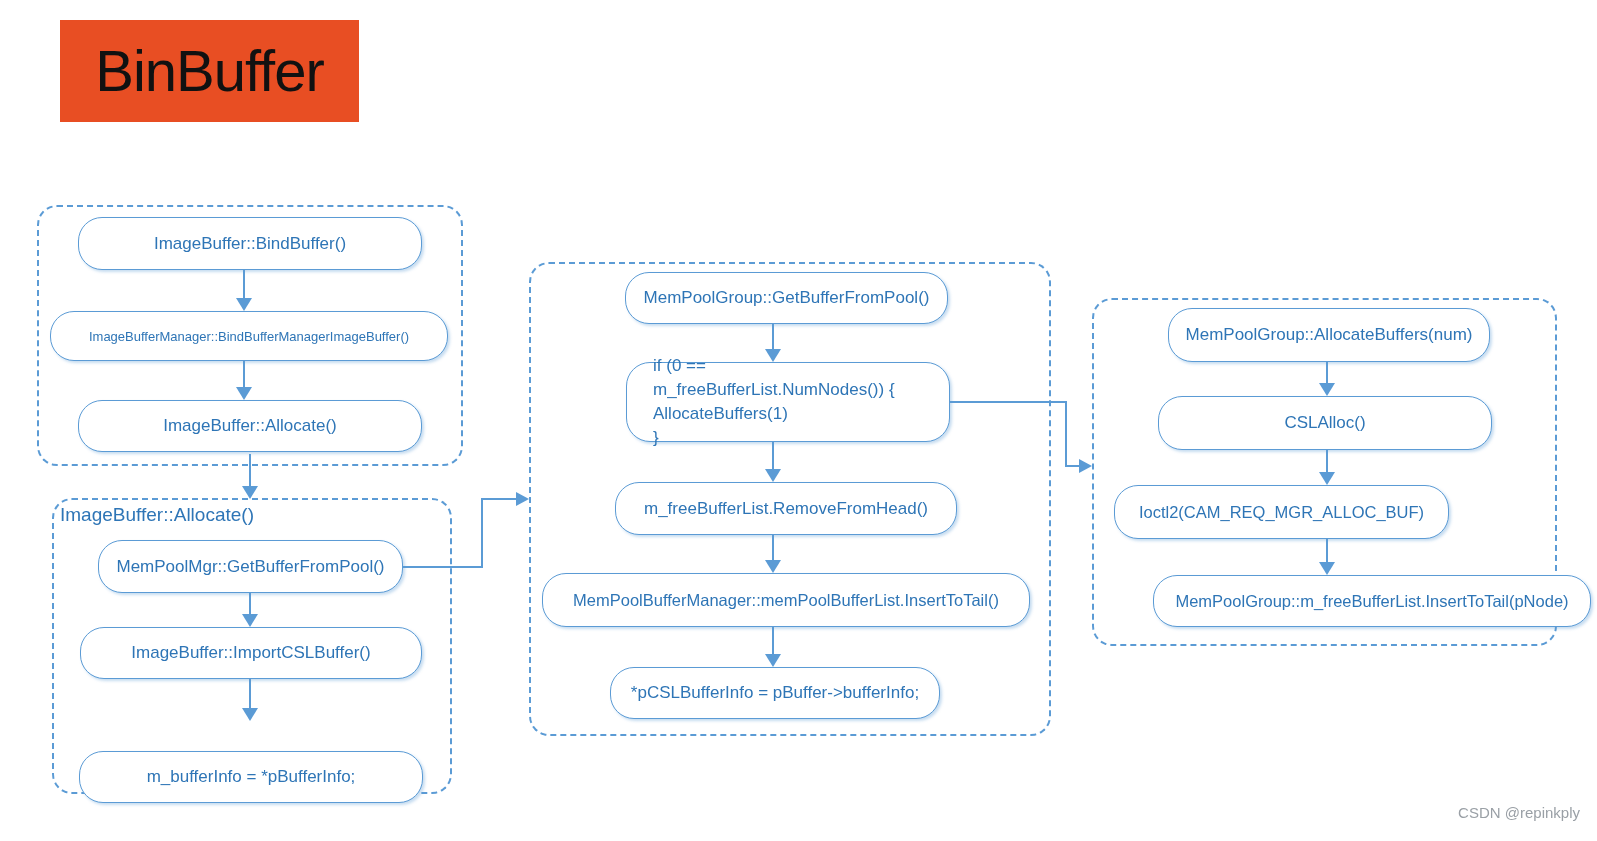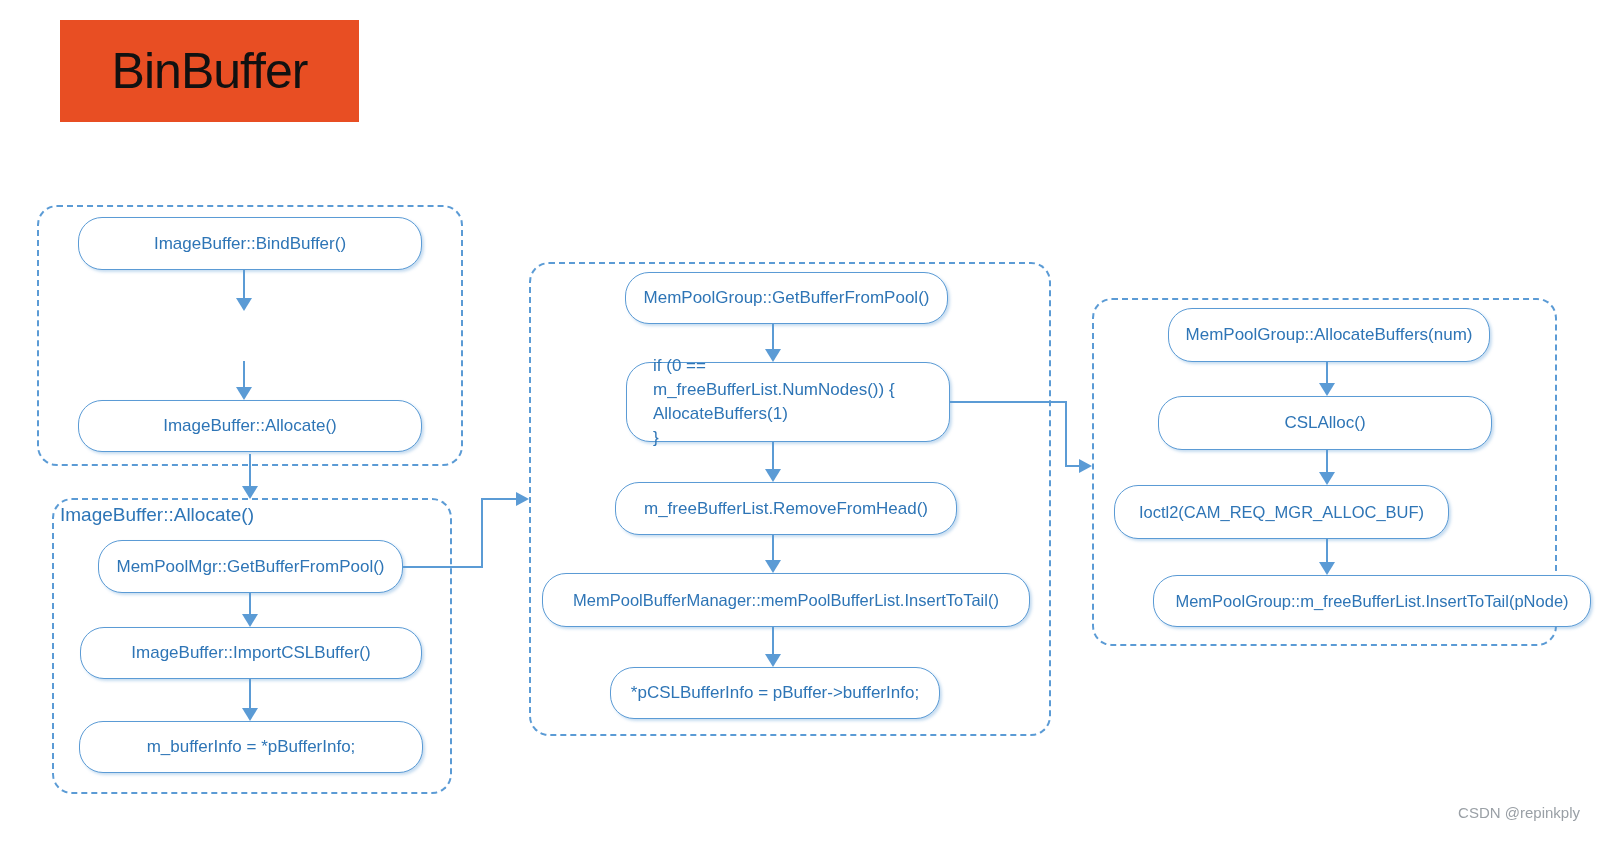--- a/index.html
+++ b/index.html
@@ -9,21 +9,21 @@
   }
   html,body{margin:0;padding:0;background:#ffffff;}
   body{font-family:"Liberation Sans", sans-serif;}
   .canvas{position:relative;width:1597px;height:841px;background:#ffffff;overflow:hidden;}
 
   .banner{
     position:absolute;left:60px;top:20px;width:299px;height:102px;
     background:var(--banner);display:flex;align-items:center;justify-content:center;
   }
   .banner .title{
-    font-size:50px;color:#111;letter-spacing:-1px;line-height:1;white-space:nowrap;
+    font-size:58px;color:#111;letter-spacing:-1px;line-height:1;white-space:nowrap;
   }
 
   .group{
     position:absolute;border:2px dashed var(--accent);border-radius:20px;
     background:transparent;
   }
   .group-label{
     position:absolute;color:var(--textblue);font-size:19px;white-space:nowrap;
   }
 
@@ -57,27 +57,28 @@
 <body>
 
 <div class="canvas">
 
   <div class="banner">
     <span class="title">BinBuffer</span>
   </div>
 
   <div class="group" style="left:37px;top:205px;width:422px;height:257px;"></div>
   <div class="node" style="left:78px;top:217px;width:344px;height:53px;">ImageBuffer::BindBuffer()</div>
+  <div class="node small" style="left:50px;top:311px;width:398px;height:50px;">ImageBufferManager::BindBufferManagerImageBuffer()</div>
   <div class="node" style="left:78px;top:400px;width:344px;height:52px;">ImageBuffer::Allocate()</div>
 
   <div class="group" style="left:52px;top:498px;width:396px;height:292px;"></div>
   <div class="group-label" style="left:60px;top:504px;">ImageBuffer::Allocate()</div>
   <div class="node" style="left:98px;top:540px;width:305px;height:53px;">MemPoolMgr::GetBufferFromPool()</div>
   <div class="node" style="left:80px;top:627px;width:342px;height:52px;">ImageBuffer::ImportCSLBuffer()</div>
-  <div class="node" style="left:79px;top:721px;width:344px;height:52px;">m_bufferInfo = *pBufferInfo;</div>
+  <div class="node" style="left:79px;top:751px;width:344px;height:52px;">m_bufferInfo = *pBufferInfo;</div>
 
   <div class="group" style="left:529px;top:262px;width:518px;height:470px;"></div>
   <div class="node" style="left:625px;top:272px;width:323px;height:52px;">MemPoolGroup::GetBufferFromPool()</div>
   <div class="node multiline" style="left:626px;top:362px;width:324px;height:80px;">if (0 == m_freeBufferList.NumNodes()) {
 AllocateBuffers(1)
 }</div>
   <div class="node" style="left:615px;top:482px;width:342px;height:53px;">m_freeBufferList.RemoveFromHead()</div>
   <div class="node mid" style="left:542px;top:573px;width:488px;height:54px;">MemPoolBufferManager::memPoolBufferList.InsertToTail()</div>
   <div class="node" style="left:610px;top:667px;width:330px;height:52px;">*pCSLBufferInfo = pBuffer-&gt;bufferInfo;</div>
 

